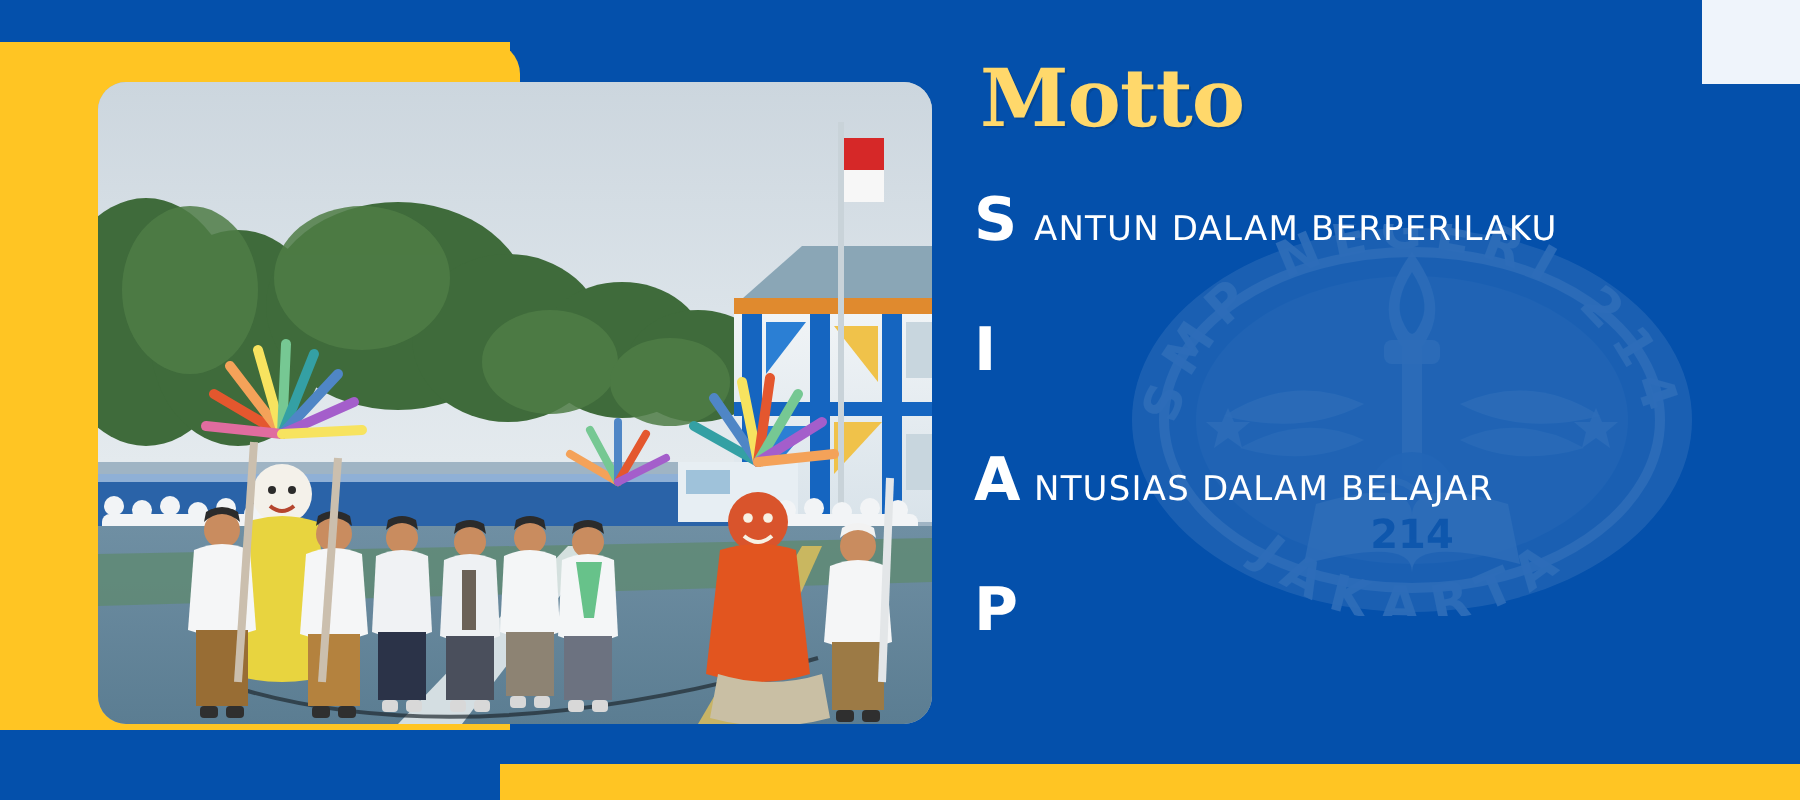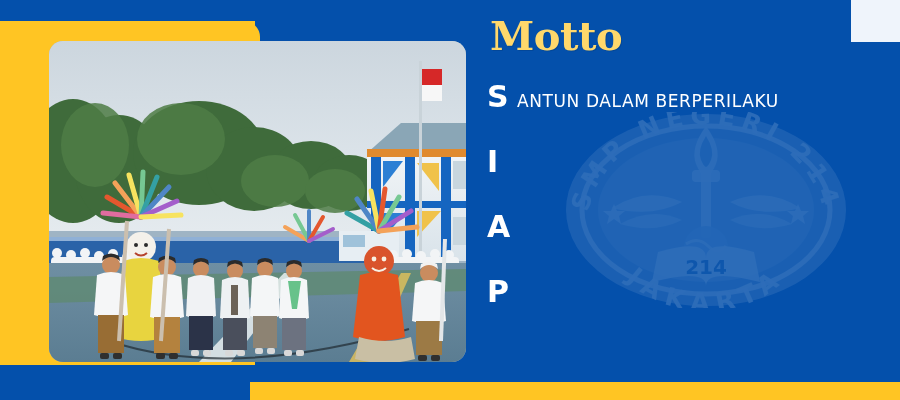--- a/index.html
+++ b/index.html
@@ -76,21 +76,21 @@
     border-radius: 14px;
     overflow: hidden;
     background: #9fb4c4;
   }
   .photo svg { display: block; width: 100%; height: 100%; }
 
   
   .text-col {
     position: absolute;
     left: 487px;
-    top: 16px;
+    top: 30px;
     width: 413px;
     height: 330px;
   }
   .title {
     font-family: "DejaVu Serif", "Liberation Serif", serif;
     font-weight: bold;
     font-size: 40px;
     color: #ffd86b;
     letter-spacing: -0.5px;
     line-height: 1;
@@ -390,20 +390,21 @@
     <ul class="motto-list">
       <li class="motto-line">
         <span class="motto-initial">S</span>
         <span class="motto-rest">antun dalam berperilaku</span>
       </li>
       <li class="motto-line">
         <span class="motto-initial">I</span>
       </li>
       <li class="motto-line">
         <span class="motto-initial">A</span>
+        <span class="motto-rest">ntusias dalam belajar</span>
       </li>
       <li class="motto-line">
         <span class="motto-initial">P</span>
       </li>
     </ul>
   </div>
 
 </div>
 
 </body></html>

